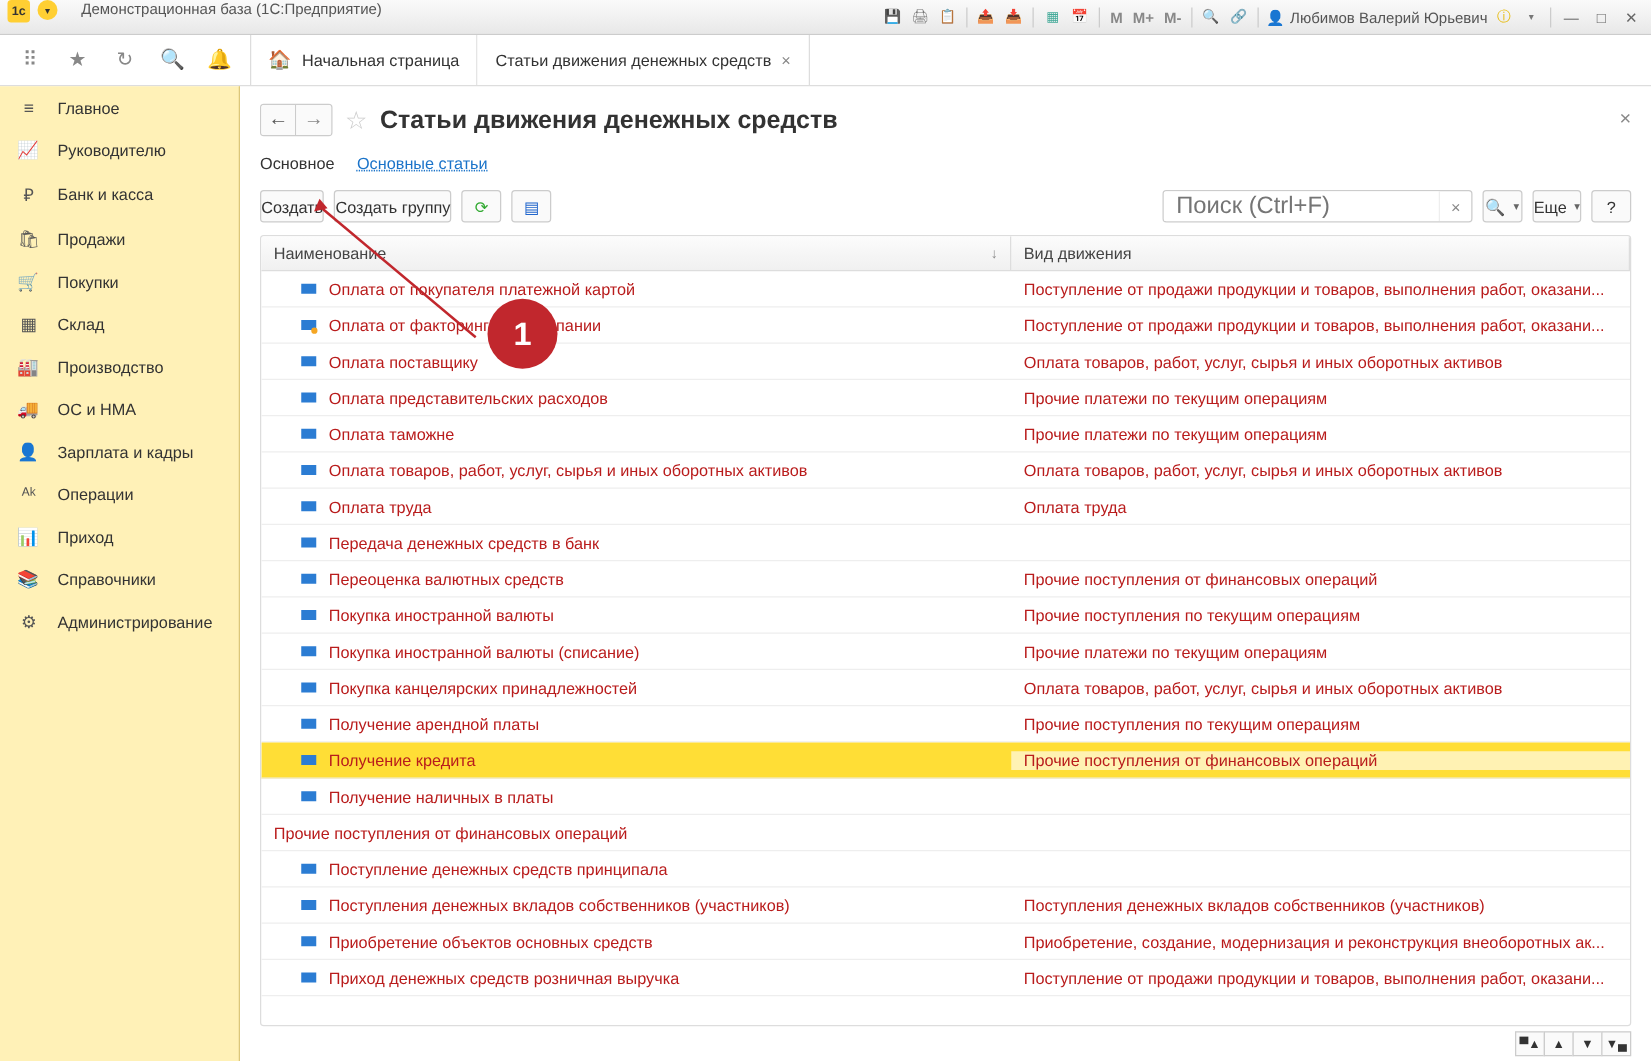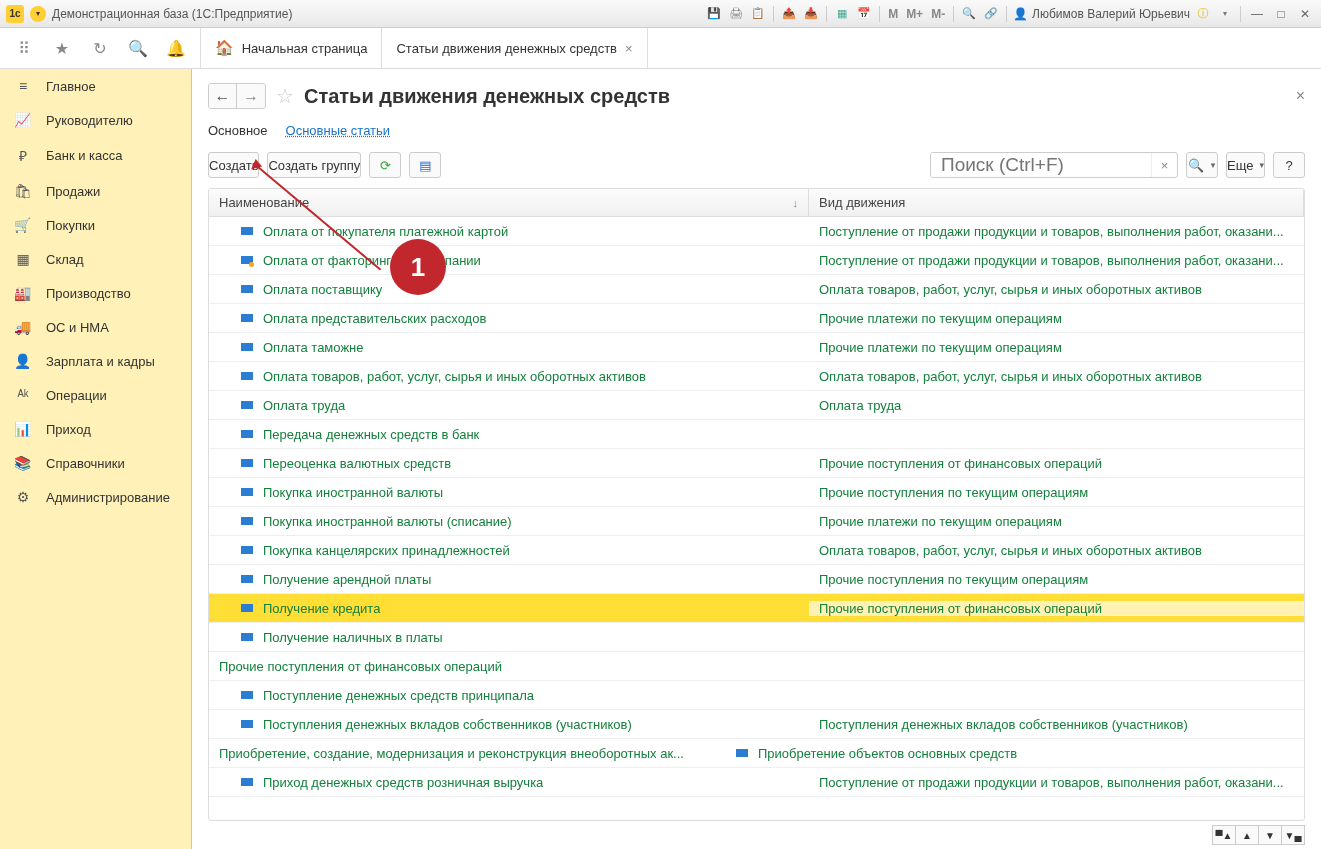--- a/index.html
+++ b/index.html
@@ -1,22 +1,22 @@
 <!DOCTYPE html>
 <html><head>
 <meta charset="utf-8">
 <style>
 * { box-sizing: border-box; margin: 0; padding: 0; font-family: Arial, sans-serif; }
 body { width: 1321px; height: 849px; background: #fff; font-size: 13px; color: #333; overflow: hidden; position: relative; }
 
 
-.titlebar { height: 28px; background: linear-gradient(#fafafa, #e8e8e8); border-bottom: 1px solid #ccc; display: flex; align-items: center; padding: 0 6px; gap: 6px; }
+.titlebar { height: 28px; background: linear-gradient(#fafafa, #e8e8e8); border-bottom: 1px solid #ccc; display: flex; padding: 0 6px; gap: 6px; }
 .titlebar .logo { width: 18px; height: 18px; background: #ffcf33; border-radius: 3px; display: flex; align-items: center; justify-content: center; font-size: 10px; font-weight: bold; color: #333; }
 .titlebar .dropdown-arrow { width: 16px; height: 16px; background: #ffcf33; border-radius: 50%; display: flex; align-items: center; justify-content: center; font-size: 8px; }
-.titlebar .title { font-size: 12px; color: #555; }
+.titlebar .title { font-size: 12px; color: #555; margin-left: 13px; }
 .titlebar .right { margin-left: auto; display: flex; align-items: center; gap: 4px; }
 .titlebar .icon-btn { width: 18px; height: 18px; display: flex; align-items: center; justify-content: center; font-size: 11px; color: #777; cursor: pointer; }
 .titlebar .m-btn { font-weight: bold; color: #888; font-size: 12px; padding: 0 2px; }
 .titlebar .user { font-size: 12px; color: #555; display: flex; align-items: center; gap: 4px; }
 .titlebar .sep { width: 1px; height: 16px; background: #ccc; margin: 0 2px; }
 .titlebar .win-btn { width: 20px; height: 16px; display: flex; align-items: center; justify-content: center; font-size: 12px; color: #666; cursor: pointer; }
 
 
 .topbar { height: 41px; background: #fff; border-bottom: 1px solid #ddd; display: flex; align-items: stretch; }
 .topbar-left { display: flex; align-items: center; padding: 0 14px; gap: 18px; }
@@ -65,21 +65,21 @@
 .table-wrap { border: 1px solid #ddd; border-radius: 3px; overflow: hidden; flex: 1; display: flex; flex-direction: column; }
 .thead { display: flex; background: linear-gradient(#fcfcfc, #f0f0f0); border-bottom: 1px solid #ddd; }
 .th { padding: 6px 10px; font-size: 13px; color: #444; border-right: 1px solid #ddd; }
 .th.name { width: 600px; display: flex; align-items: center; }
 .th.name .sort { margin-left: auto; font-size: 11px; color: #888; }
 .th.type { flex: 1; }
 .tbody { flex: 1; overflow-y: auto; }
 .trow { display: flex; border-bottom: 1px solid #eee; height: 29px; align-items: center; cursor: pointer; }
 .trow.selected { background: #ffde36; }
 .trow.selected .td.type-cell { background: #fff2b3; }
-.td { padding: 0 10px; font-size: 13px; color: #15803d; overflow: hidden; text-overflow: ellipsis; white-space: nowrap; }
+.td { padding: 0 10px; font-size: 13px; color: #b91c1c; overflow: hidden; text-overflow: ellipsis; white-space: nowrap; }
 .td.name-cell { width: 600px; display: flex; align-items: center; gap: 10px; padding-left: 32px; }
 .td.type-cell { flex: 1; }
 .row-icon { width: 12px; height: 8px; background: #2b7cd3; display: inline-block; flex-shrink: 0; }
 .row-icon.warn::after { content: ''; position: relative; display: block; width: 5px; height: 5px; background: #f5a623; border-radius: 50%; top: 6px; left: 8px; }
 
 
 .nav-footer { display: flex; justify-content: flex-end; padding: 4px 0; gap: 0; }
 .nav-footer .nf-btn { width: 24px; height: 20px; border: 1px solid #ccc; margin-left: -1px; display: flex; align-items: center; justify-content: center; font-size: 10px; cursor: pointer; background: #fafafa; }
 
 
@@ -374,25 +374,25 @@
     <div class="td type-cell"></div>
           </div>
           <div class="trow">
     <div class="td name-cell">
       <span class="row-icon"></span>
       <span>Поступления денежных вкладов собственников (участников)</span>
     </div>
     <div class="td type-cell">Поступления денежных вкладов собственников (участников)</div>
           </div>
           <div class="trow">
+    <div class="td name-cell">
+      <span class="row-icon"></span>
+      <span>Приобретение объектов основных средств</span>
+    </div>
     <div class="td type-cell">Приобретение, создание, модернизация и реконструкция внеоборотных ак...</div>
-    <div class="td name-cell">
-      <span class="row-icon"></span>
-      <span>Приобретение объектов основных средств</span>
-    </div>
           </div>
           <div class="trow">
     <div class="td name-cell">
       <span class="row-icon"></span>
       <span>Приход денежных средств розничная выручка</span>
     </div>
     <div class="td type-cell">Поступление от продажи продукции и товаров, выполнения работ, оказани...</div>
           </div>
         </div>
     </div>

